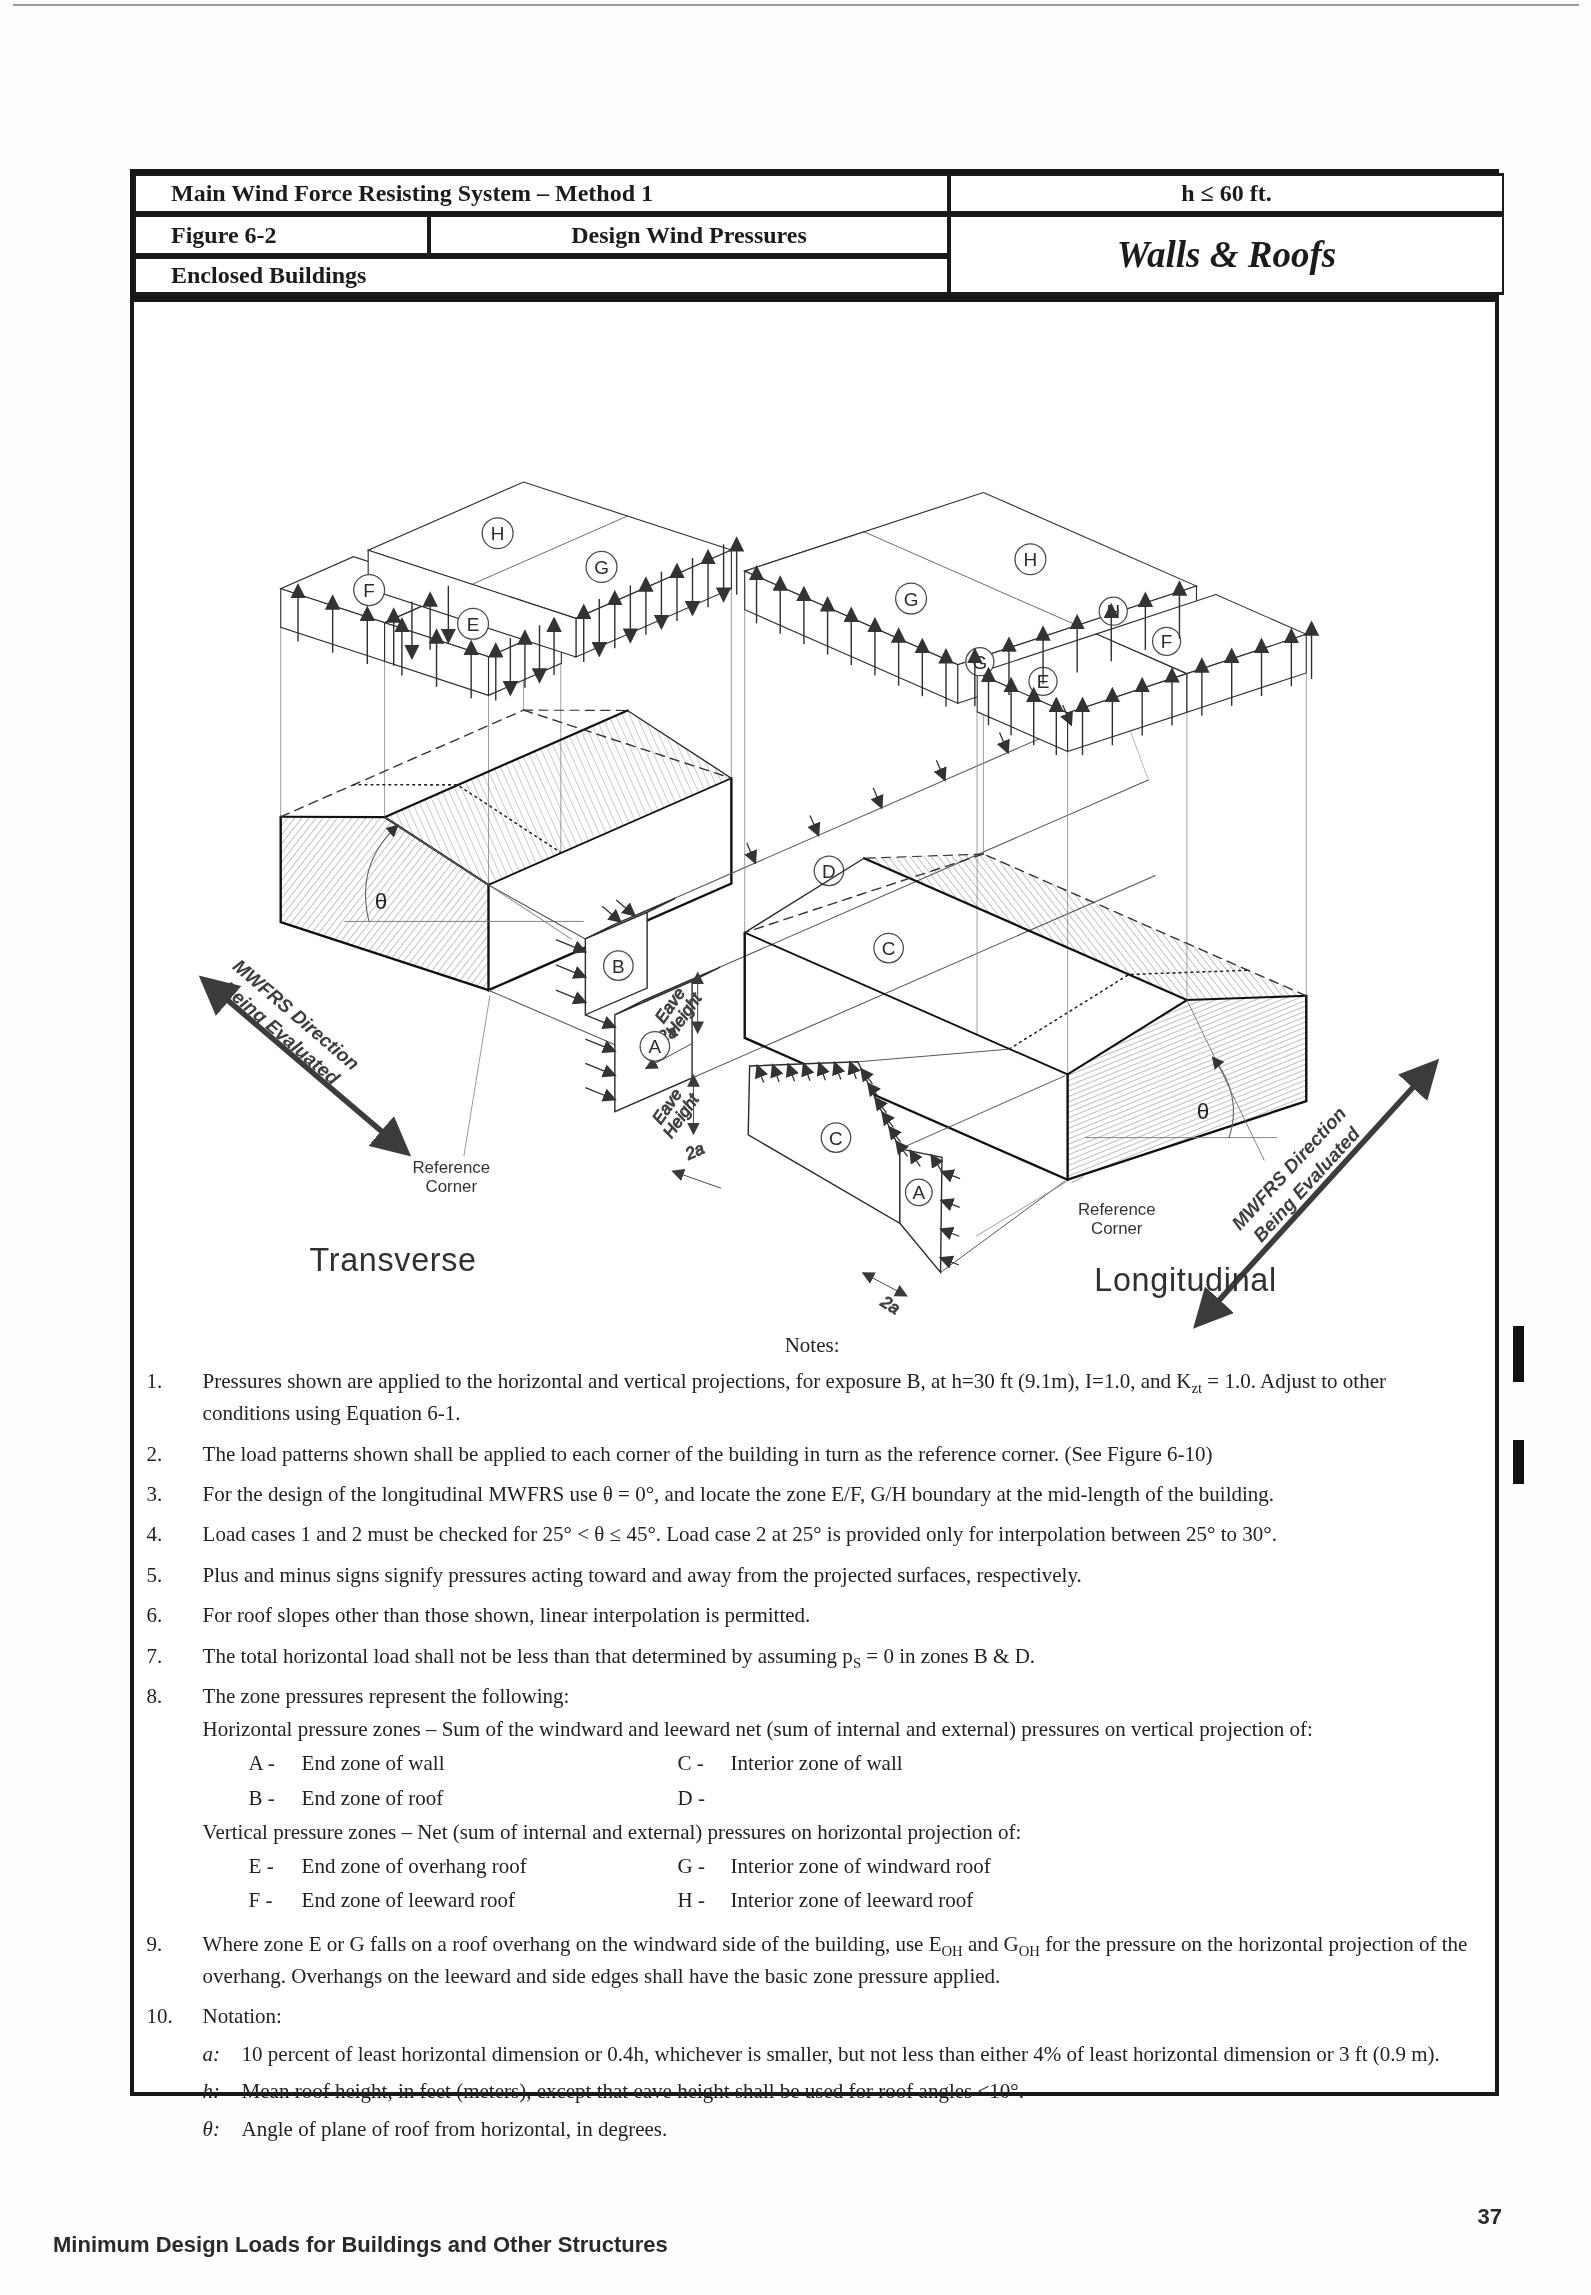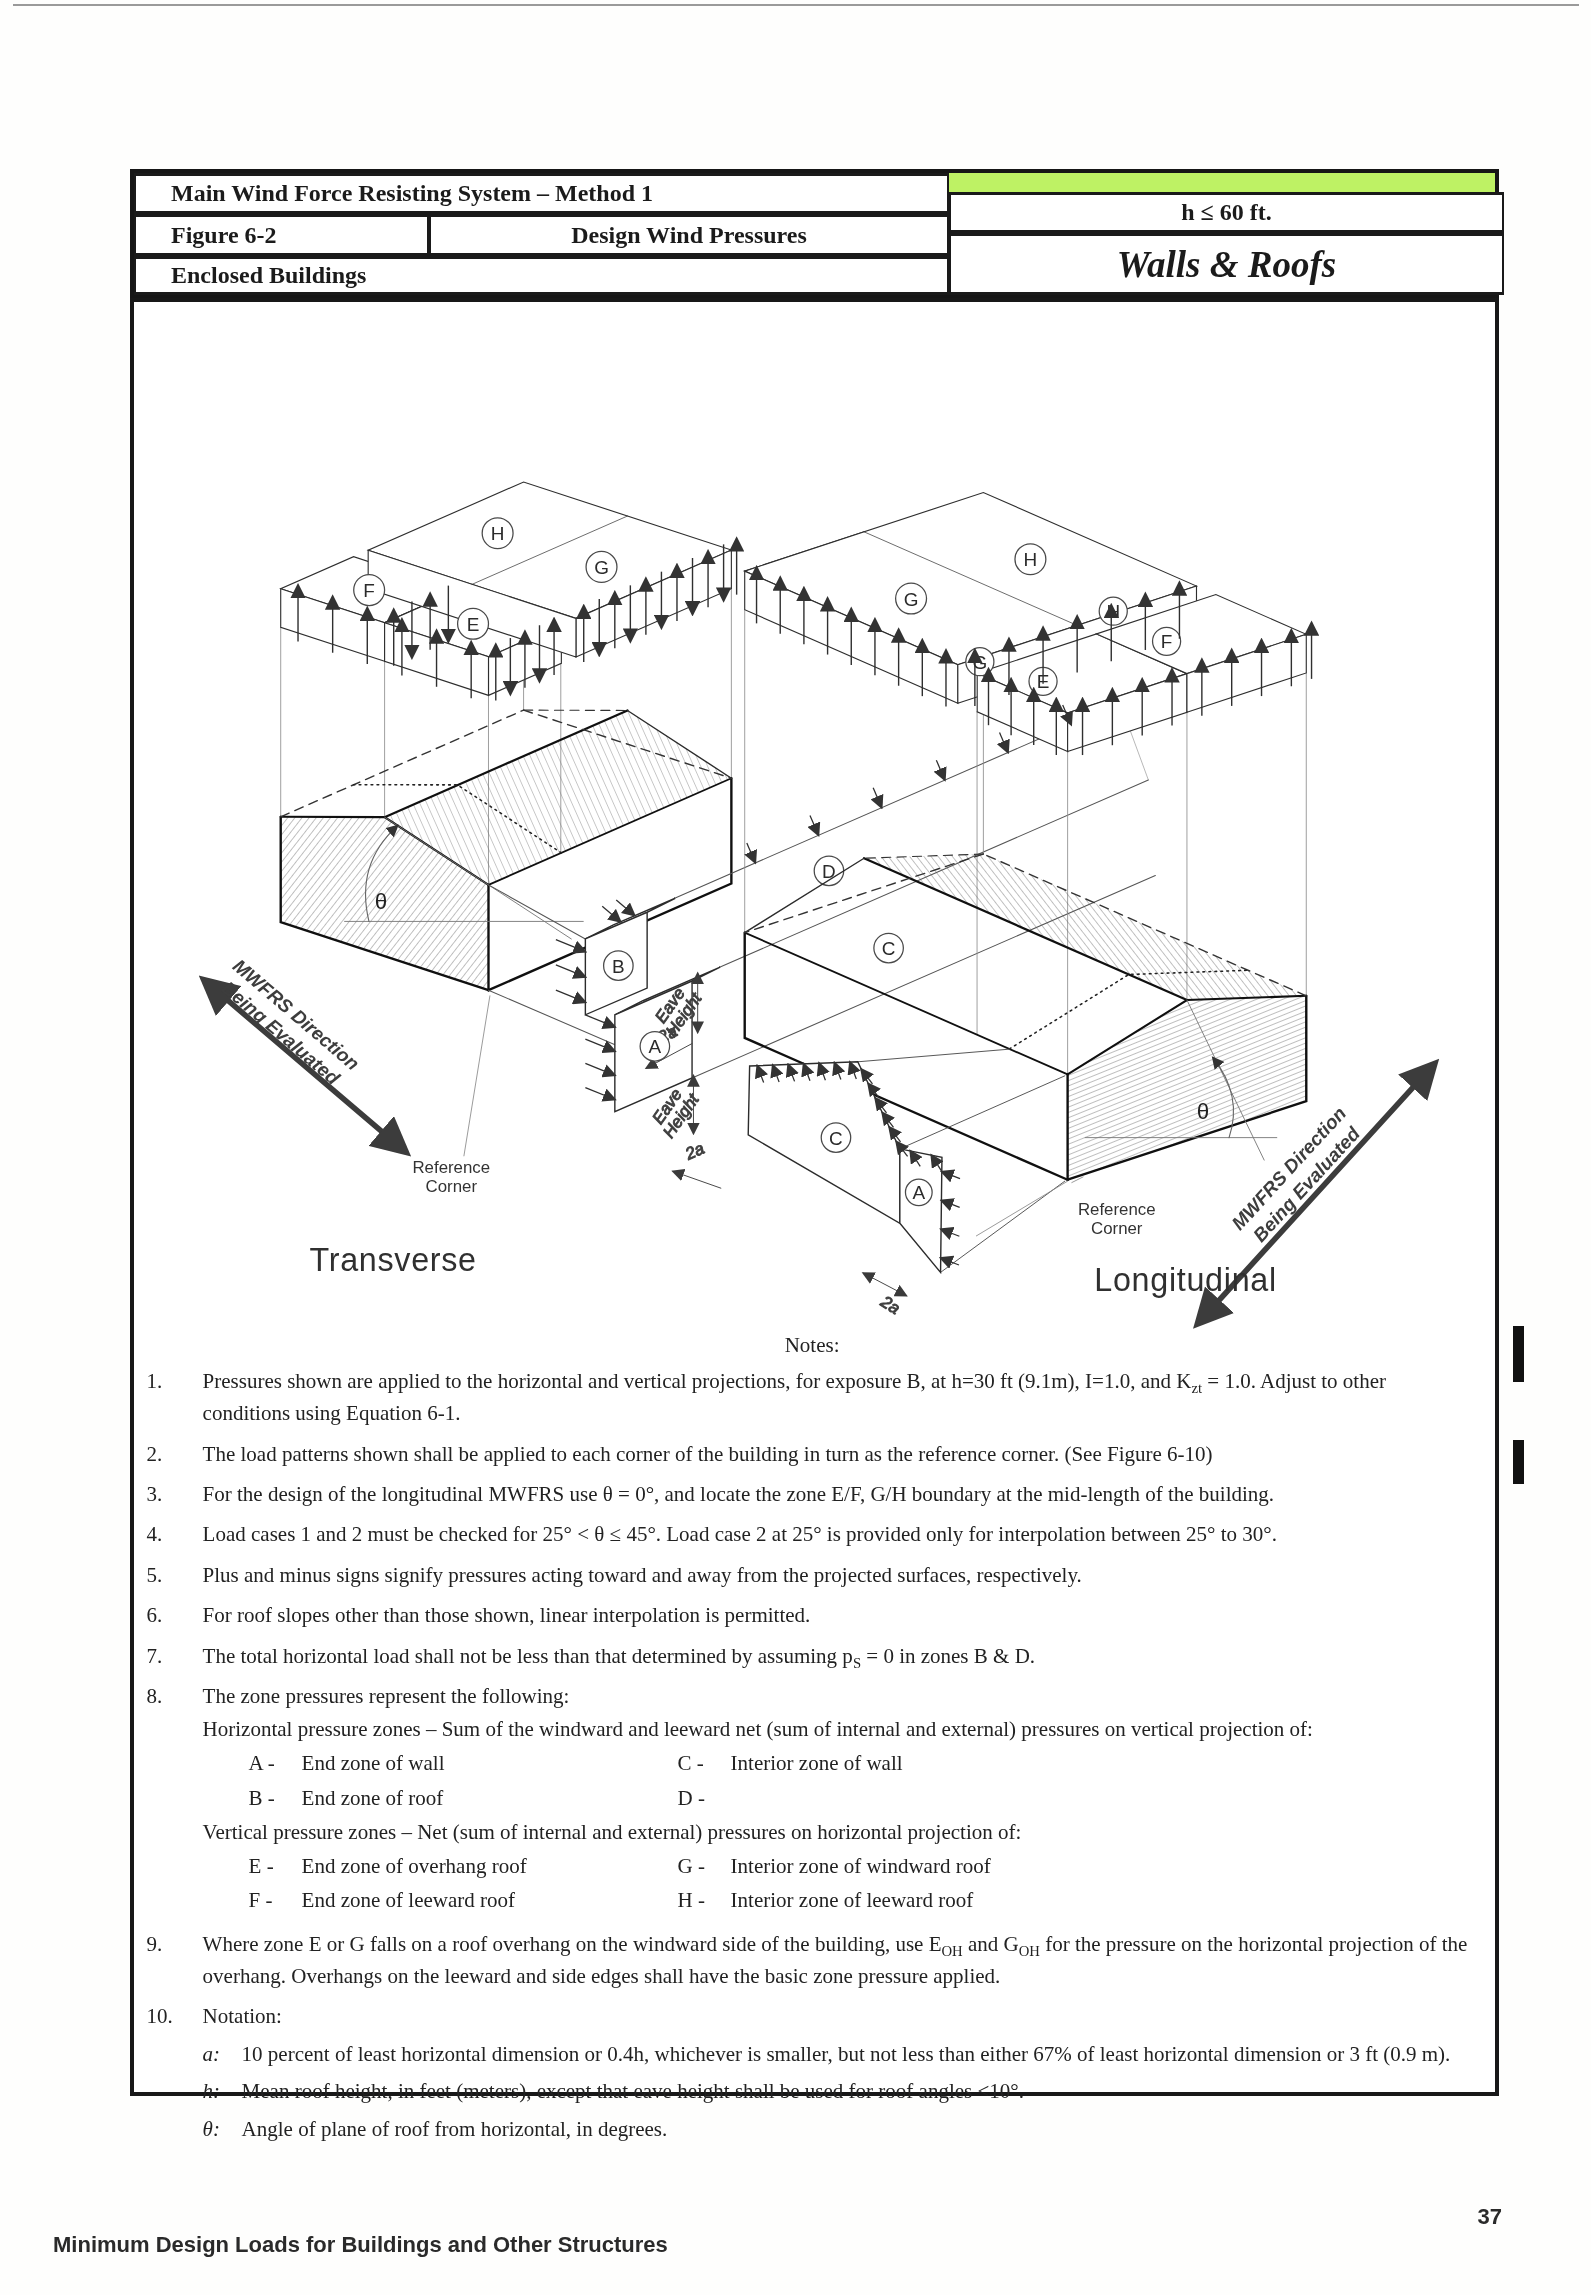--- a/index.html
+++ b/index.html
@@ -4,21 +4,21 @@
 <style>
   html,body{margin:0;padding:0;background:#e8e8e6;}
   .page{position:relative;width:1592px;height:2295px;background:#fefefd;
         font-family:"Liberation Serif",serif;color:#1b1b1b;overflow:hidden;}
   .topline{position:absolute;left:12.6px;top:4.2px;width:1566px;height:2.1px;background:#9a9a9a;}
 
   
   .header{position:absolute;left:130px;top:169px;width:1369px;height:130px;
           display:grid;grid-template-columns:815px 555px;border:4.2px solid #161616;background:#bef264;box-sizing:border-box;text-align:right;}
   .hcol-l{display:grid;grid-template-rows:41px 42px 1fr;}
-  .hcol-r{display:grid;grid-template-rows:41px 1fr;margin-top:19px;}
+  .hcol-r{display:grid;grid-template-rows:41px 1fr;}
   .hrow2{display:grid;grid-template-columns:295px 1fr;}
   .hcell{border:2.1px solid #1a1a1a;border-top-width:3.5px;border-bottom-width:3.5px;
          display:flex;align-items:center;box-sizing:border-box;background:#fff;}
   .hcell.pad{padding-left:35px;}
   .hcell.ctr{justify-content:center;}
   .ht{font-weight:bold;font-size:24px;white-space:nowrap;}
   .ht-big{font-weight:bold;font-size:37px;font-style:italic;}
 
   
   .figure-box{position:absolute;left:130px;top:298px;width:1369px;height:1798px;
@@ -523,21 +523,21 @@
             </div></div>
         </div>
         <div class="nitem">
           <div class="nnum">9.</div>
           <div class="ntext">Where zone E or G falls on a roof overhang on the windward side of the building, use E<sub>OH</sub> and G<sub>OH</sub> for the pressure on the horizontal projection of the overhang.  Overhangs on the leeward and side edges shall have the basic zone pressure applied.</div>
         </div>
         <div class="nitem">
           <div class="nnum">10.</div>
           <div class="ntext">Notation:<div class="notat">
               <span class="nsym">a:</span>
-              <span>10 percent of least horizontal dimension or 0.4h, whichever is smaller, but not less than either 67% of least horizontal dimension or 3 ft (0.9 m).</span>
+              <span>10 percent of least horizontal dimension or 0.4h, whichever is smaller, but not less than either 4% of least horizontal dimension or 3 ft (0.9 m).</span>
             </div><div class="notat">
               <span class="nsym">h:</span>
               <span>Mean roof height, in feet (meters), except that eave height shall be used for roof angles &lt;10°.</span>
             </div><div class="notat">
               <span class="nsym">θ:</span>
               <span>Angle of plane of roof from horizontal, in degrees.</span>
             </div></div>
         </div>
       </div>
   </div>

